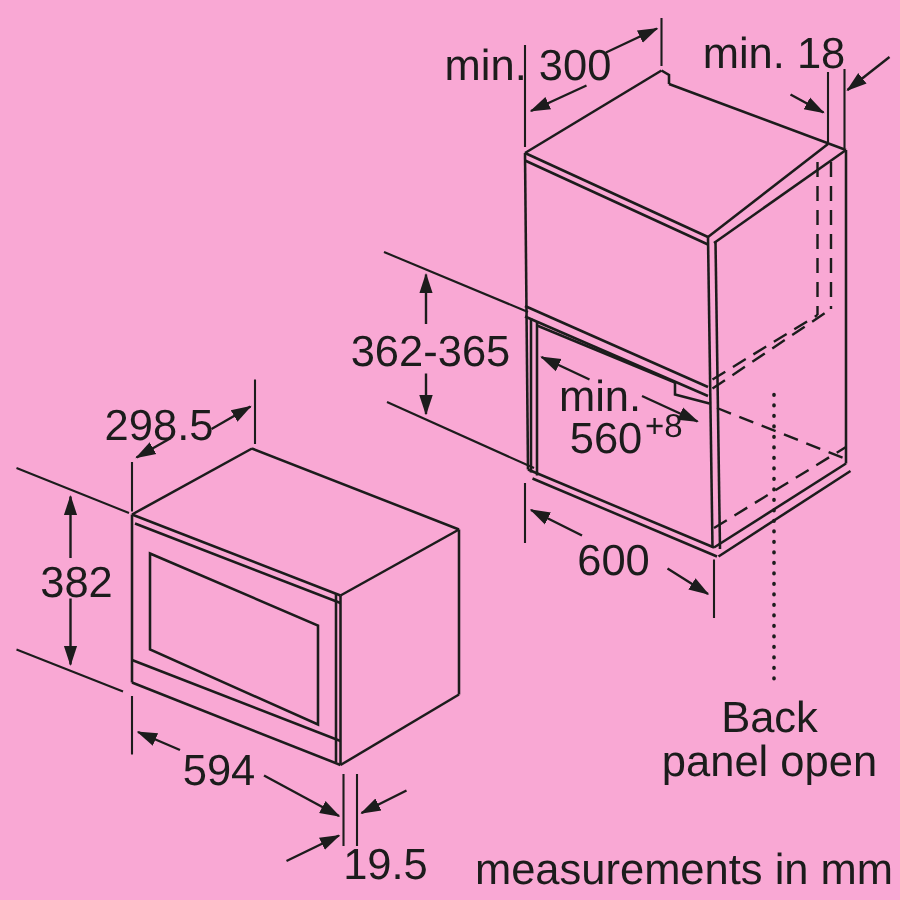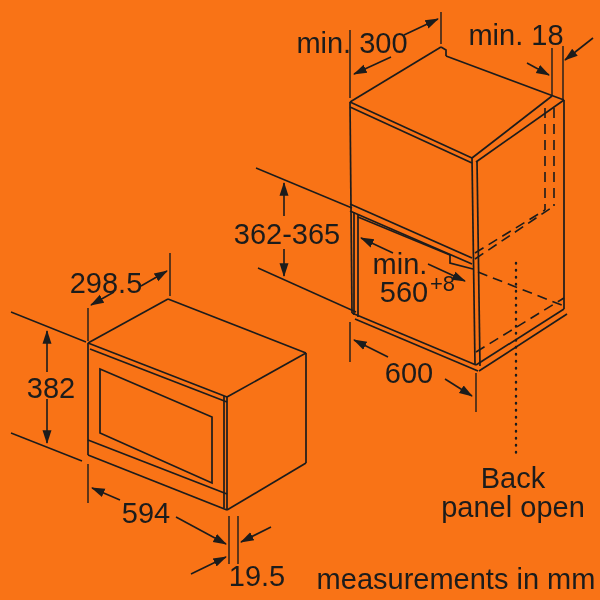--- a/index.html
+++ b/index.html
@@ -4,21 +4,21 @@
 <style>
   html, body {
     margin: 0;
     padding: 0;
     background: #ffffff;
   }
   .stage {
     position: relative;
     width: 600px;
     height: 600px;
-    background: #f97316;
+    background: #f9a8d4;
     overflow: hidden;
     font-family: "Liberation Sans", sans-serif;
   }
   svg { display: block; }
   .ln   { stroke: #1c1c1c; stroke-width: 1.7; fill: none; stroke-linecap: butt; }
   .thin { stroke: #1c1c1c; stroke-width: 1.4; fill: none; }
   .dash { stroke: #1c1c1c; stroke-width: 1.6; fill: none; stroke-dasharray: 10 6; }
   .dots { stroke: #1c1c1c; stroke-width: 2.4; fill: none; stroke-dasharray: 0.5 6.5; stroke-linecap: round; }
   .arr  { stroke: #1c1c1c; stroke-width: 1.6; fill: none; }
   .lbl  {

